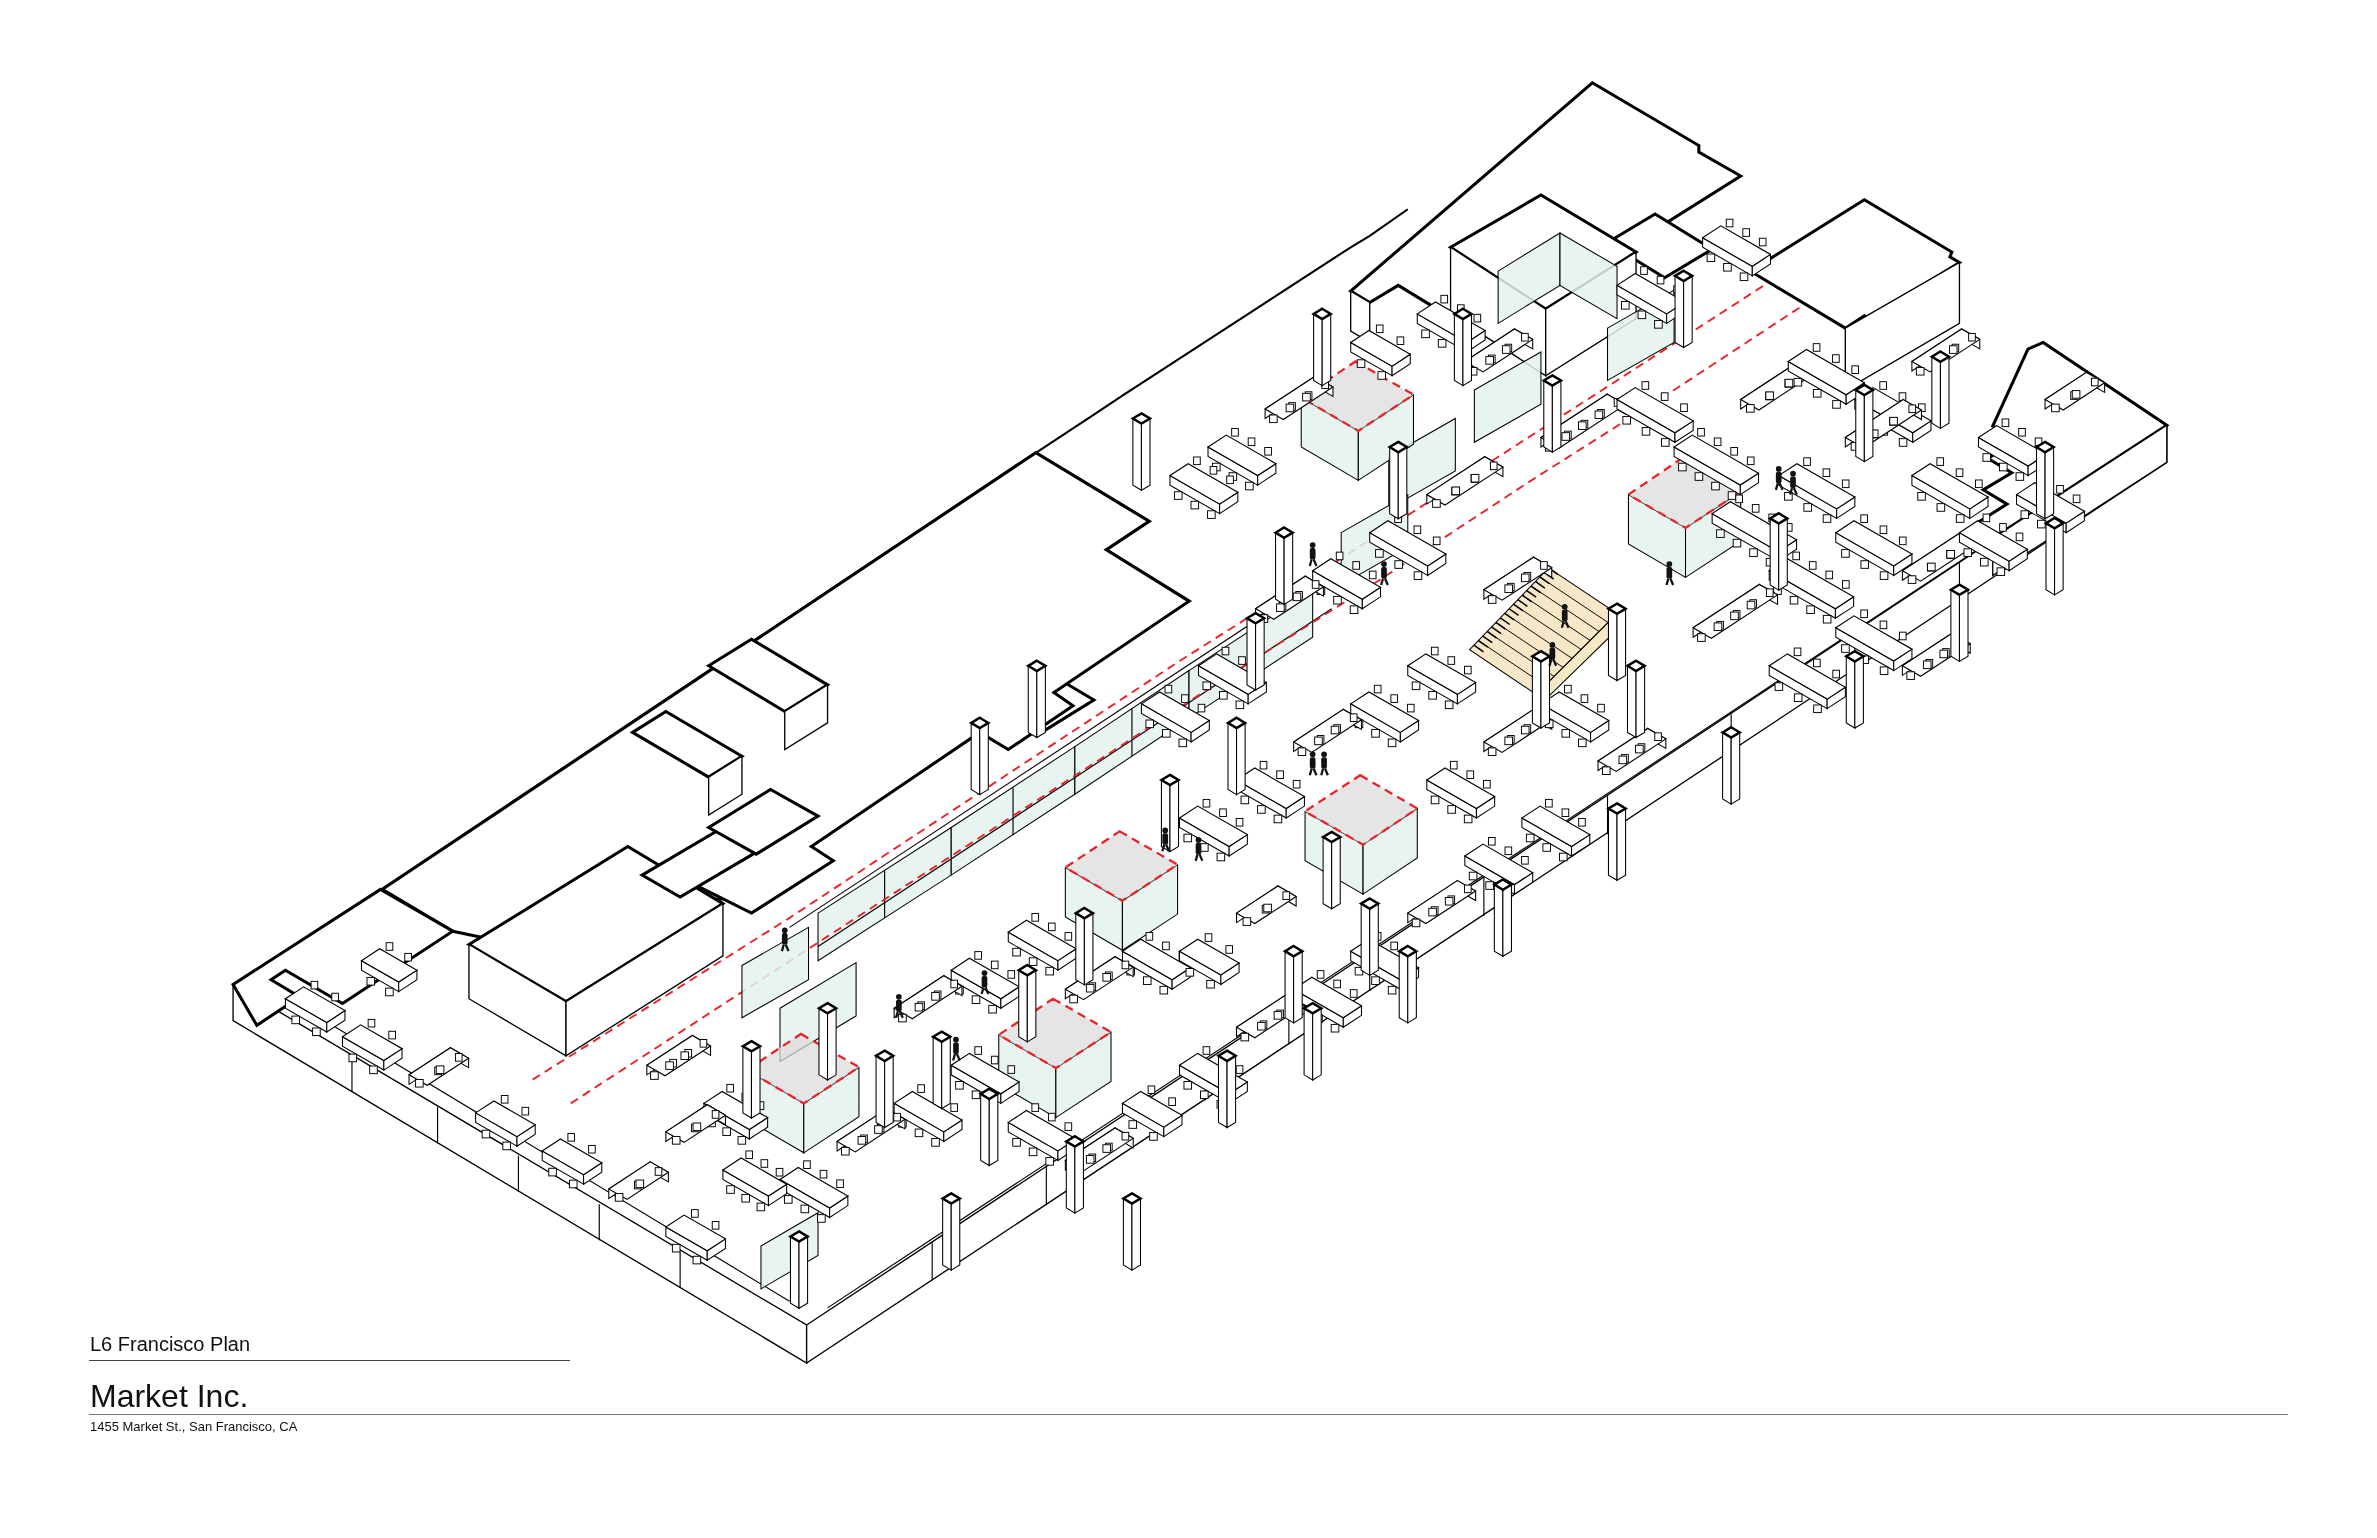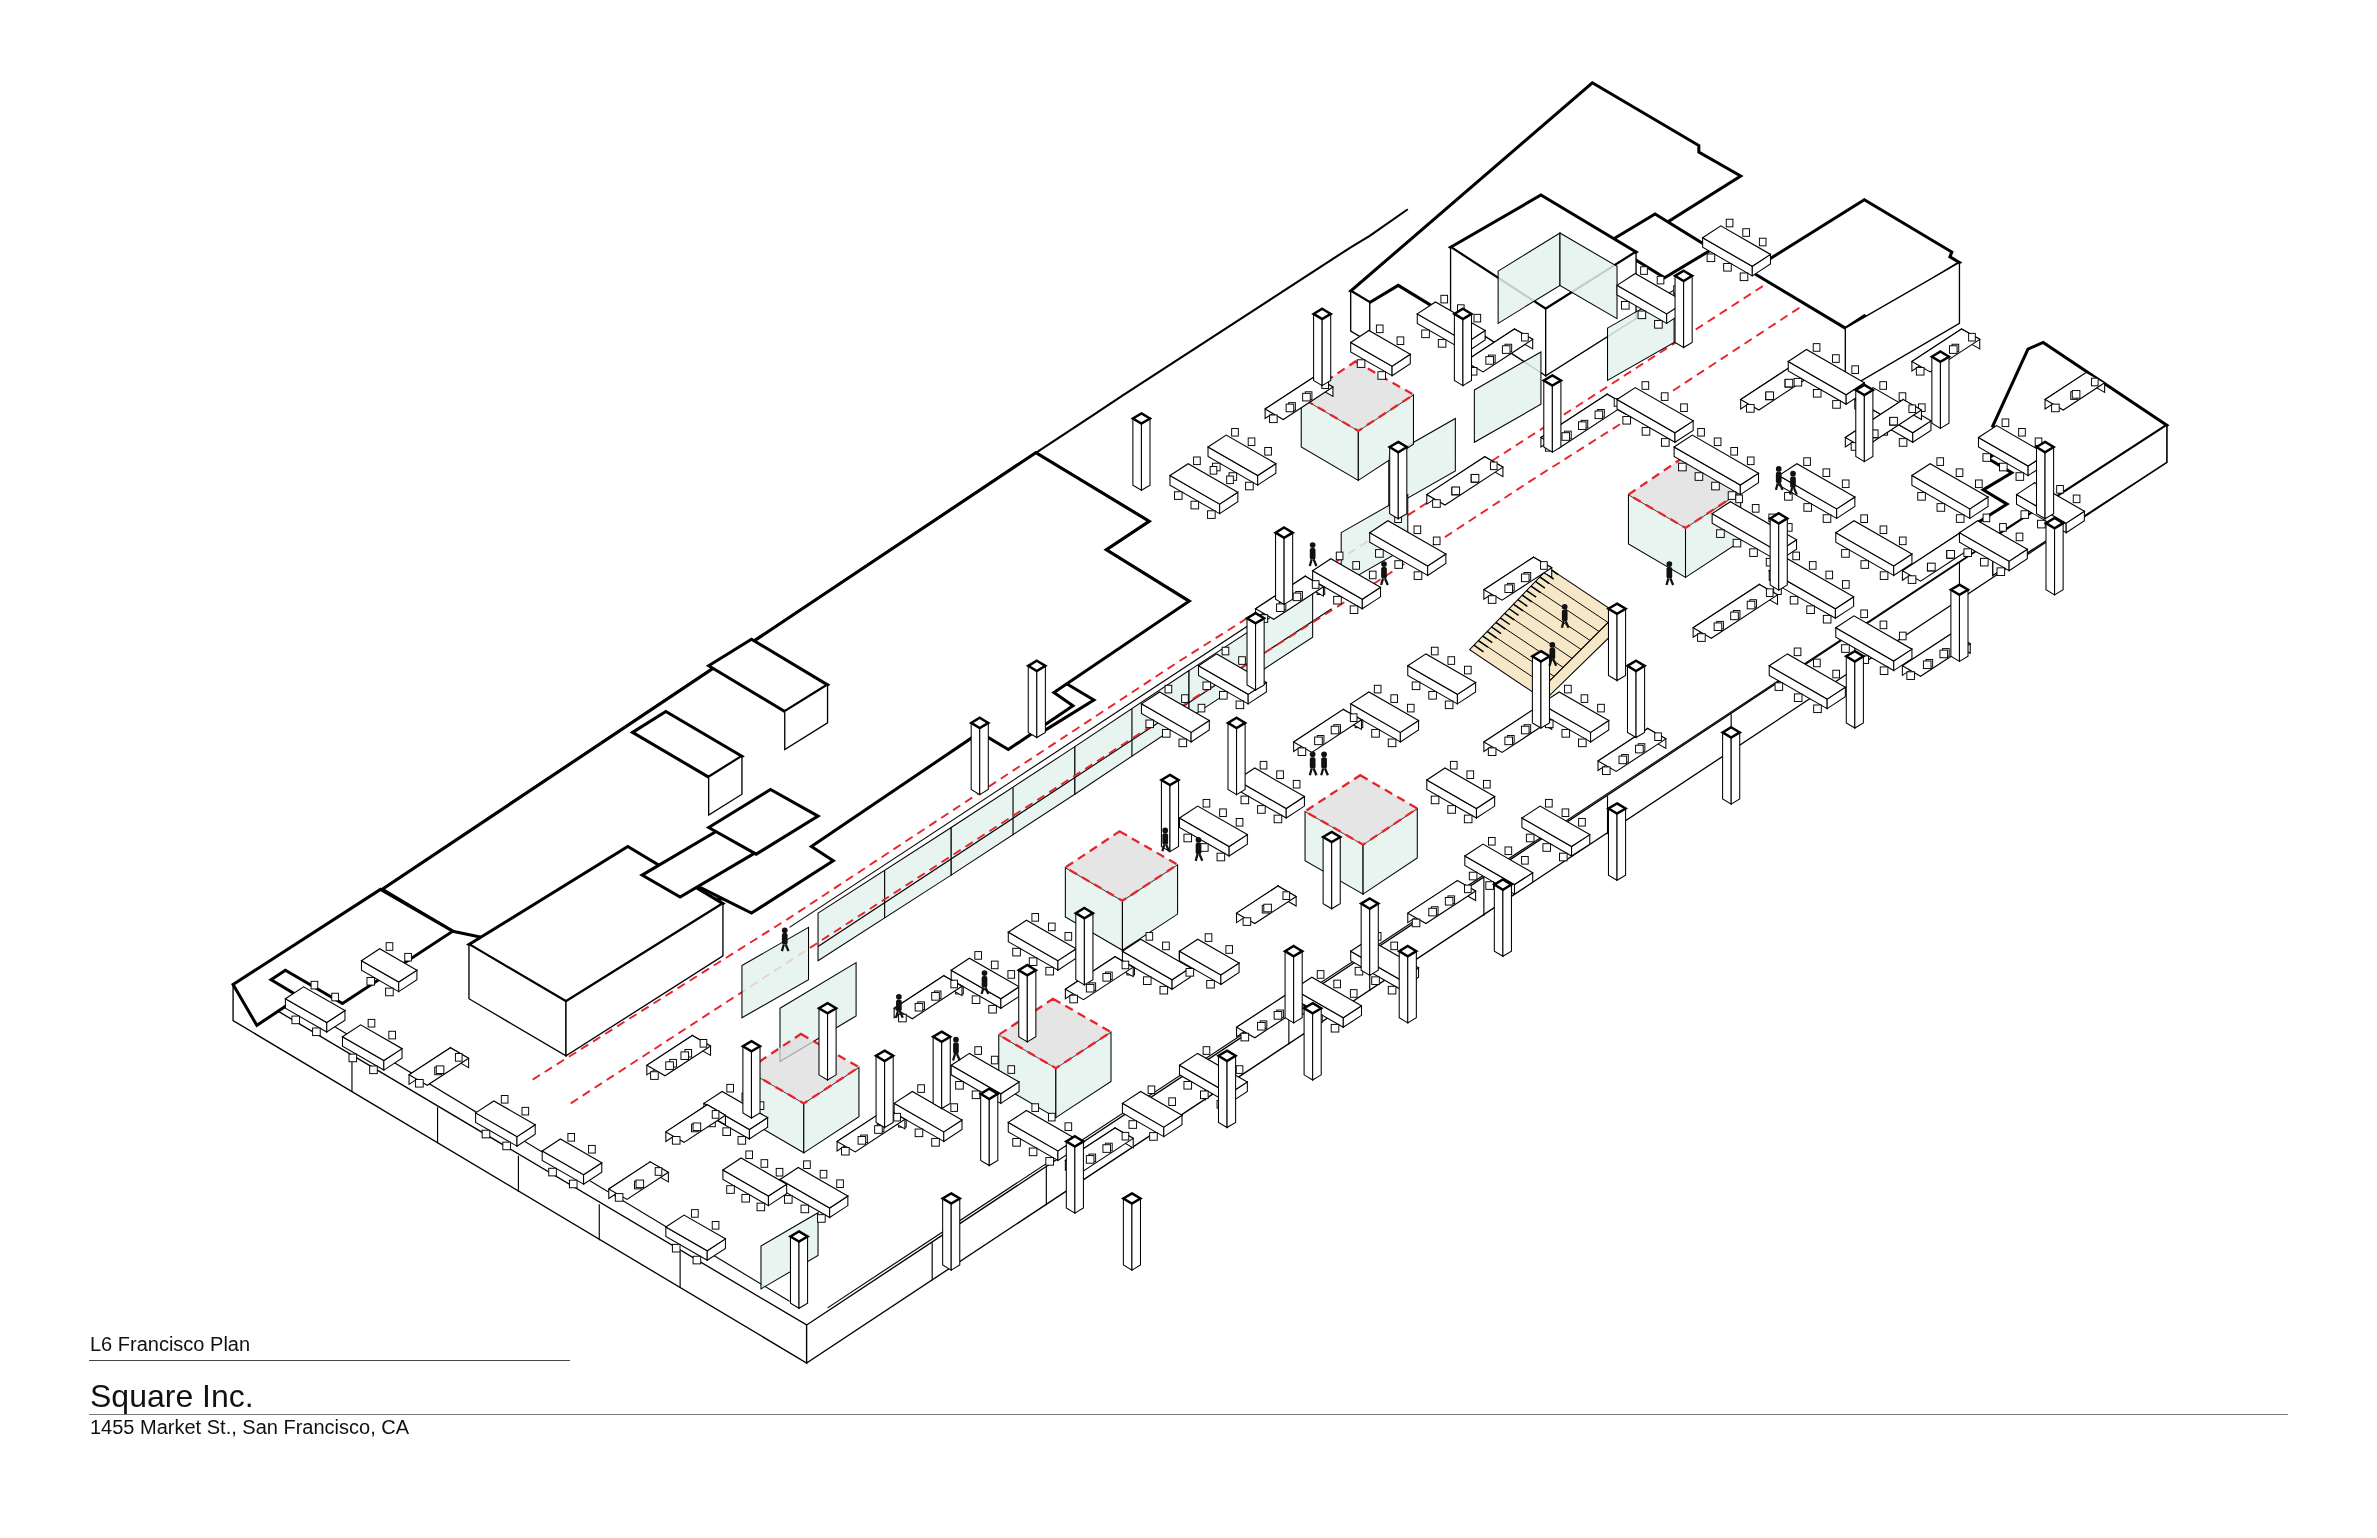--- a/index.html
+++ b/index.html
@@ -20,21 +20,21 @@
   .desk-top { fill: #fff; stroke: #000; stroke-width: 1.2; }
   .desk-side { fill: #fff; stroke: #000; stroke-width: 1.1; }
   .chair { fill: #fff; stroke: #000; stroke-width: 1; }
   .person { fill: #111; }
 
   .title-block { position: absolute; }
   #sheet-title { position: absolute; left: 90px; top: 1333px; font-size: 20px; line-height: 23px; white-space: nowrap; }
   #sheet-title-rule { position: absolute; left: 89px; top: 1360px; width: 481px; height: 0; border-top: 1.9px solid #444; }
   #client-name { position: absolute; left: 90px; top: 1379px; font-size: 32px; line-height: 34px; white-space: nowrap; }
   #main-rule { position: absolute; left: 89px; top: 1414px; width: 2199px; height: 0; border-top: 1.4px solid #777; }
-  #client-address { position: absolute; left: 90px; top: 1419px; font-size: 20px; line-height: 16px; white-space: nowrap; }
+  #client-address { position: absolute; left: 90px; top: 1419px; font-size: 13px; line-height: 16px; white-space: nowrap; }
 </style>
 </head>
 <body>
 
 <svg id="plan" viewBox="0 0 2500 1618" xmlns="http://www.w3.org/2000/svg">
 
   <g>
 
     <polygon fill="#fff" stroke="none" points="245,1035 400,935 1089,476 1290,330 1420,270 1674,87 1786,153 1830,175 2132,367 2278,447 2278,486 848,1433 848,1393"></polygon>
 
@@ -1360,18 +1360,18 @@
         <rect class="person" x="1629" y="681" width="6" height="12" rx="2"></rect>
         <line x1="1631" y1="693" x2="1629" y2="700" stroke="#111" stroke-width="2.4"></line>
         <line x1="1633" y1="693" x2="1636" y2="700" stroke="#111" stroke-width="2.4"></line>
       </g>
     </g>
 </svg>
 
 <div class="title-block">
   <div id="sheet-title">L6 Francisco Plan</div>
   <div id="sheet-title-rule"></div>
-  <div id="client-name">Square Inc.</div>
+  <div id="client-name">Market Inc.</div>
   <div id="main-rule"></div>
   <div id="client-address">1455 Market St., San Francisco, CA</div>
 
 </div>
 
 
 </body></html>

